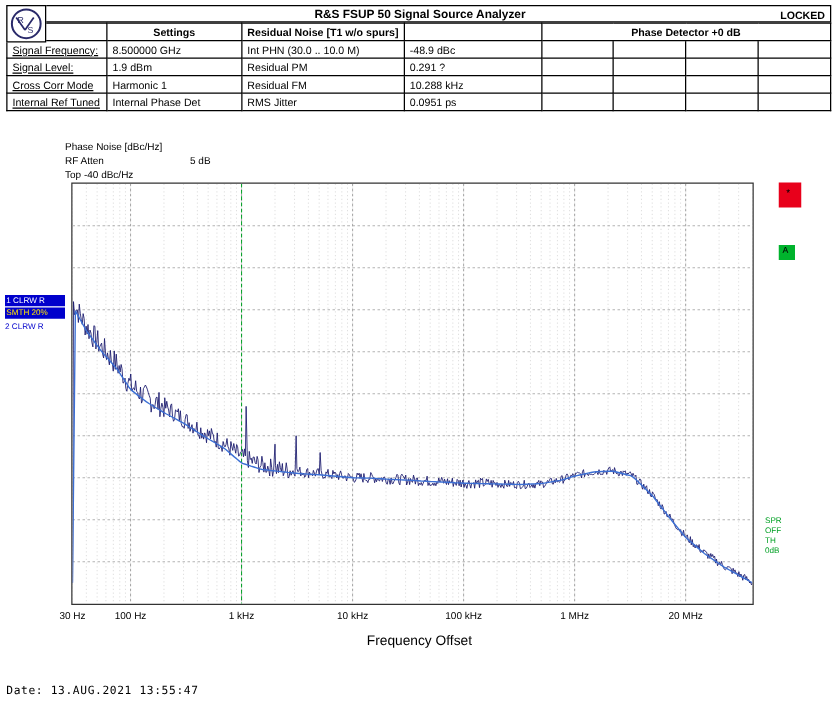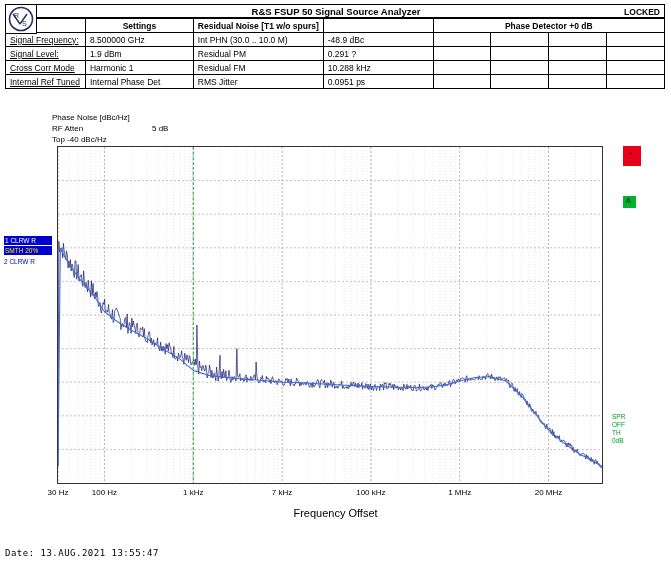--- a/index.html
+++ b/index.html
@@ -334,17 +334,17 @@
       </svg>
   </div>
 
   <div class="xaxis-title">Frequency Offset</div>
 
   <div class="datebar">Date:  13.AUG.2021   13:55:47</div>
 
 <div class="xlab" style="left: 33px; top: 488px; width: 50px;">30 Hz</div>
     <div class="xlab" style="left: 79.4406px; top: 488px; width: 50px;">100 Hz</div>
     <div class="xlab" style="left: 168.258px; top: 488px; width: 50px;">1 kHz</div>
-    <div class="xlab" style="left: 257.075px; top: 488px; width: 50px;">7 kHz</div>
+    <div class="xlab" style="left: 257.075px; top: 488px; width: 50px;">10 kHz</div>
     <div class="xlab" style="left: 345.892px; top: 488px; width: 50px;">100 kHz</div>
     <div class="xlab" style="left: 434.709px; top: 488px; width: 50px;">1 MHz</div>
     <div class="xlab" style="left: 523.527px; top: 488px; width: 50px;">20 MHz</div>
   </div>
 
 </body></html>

